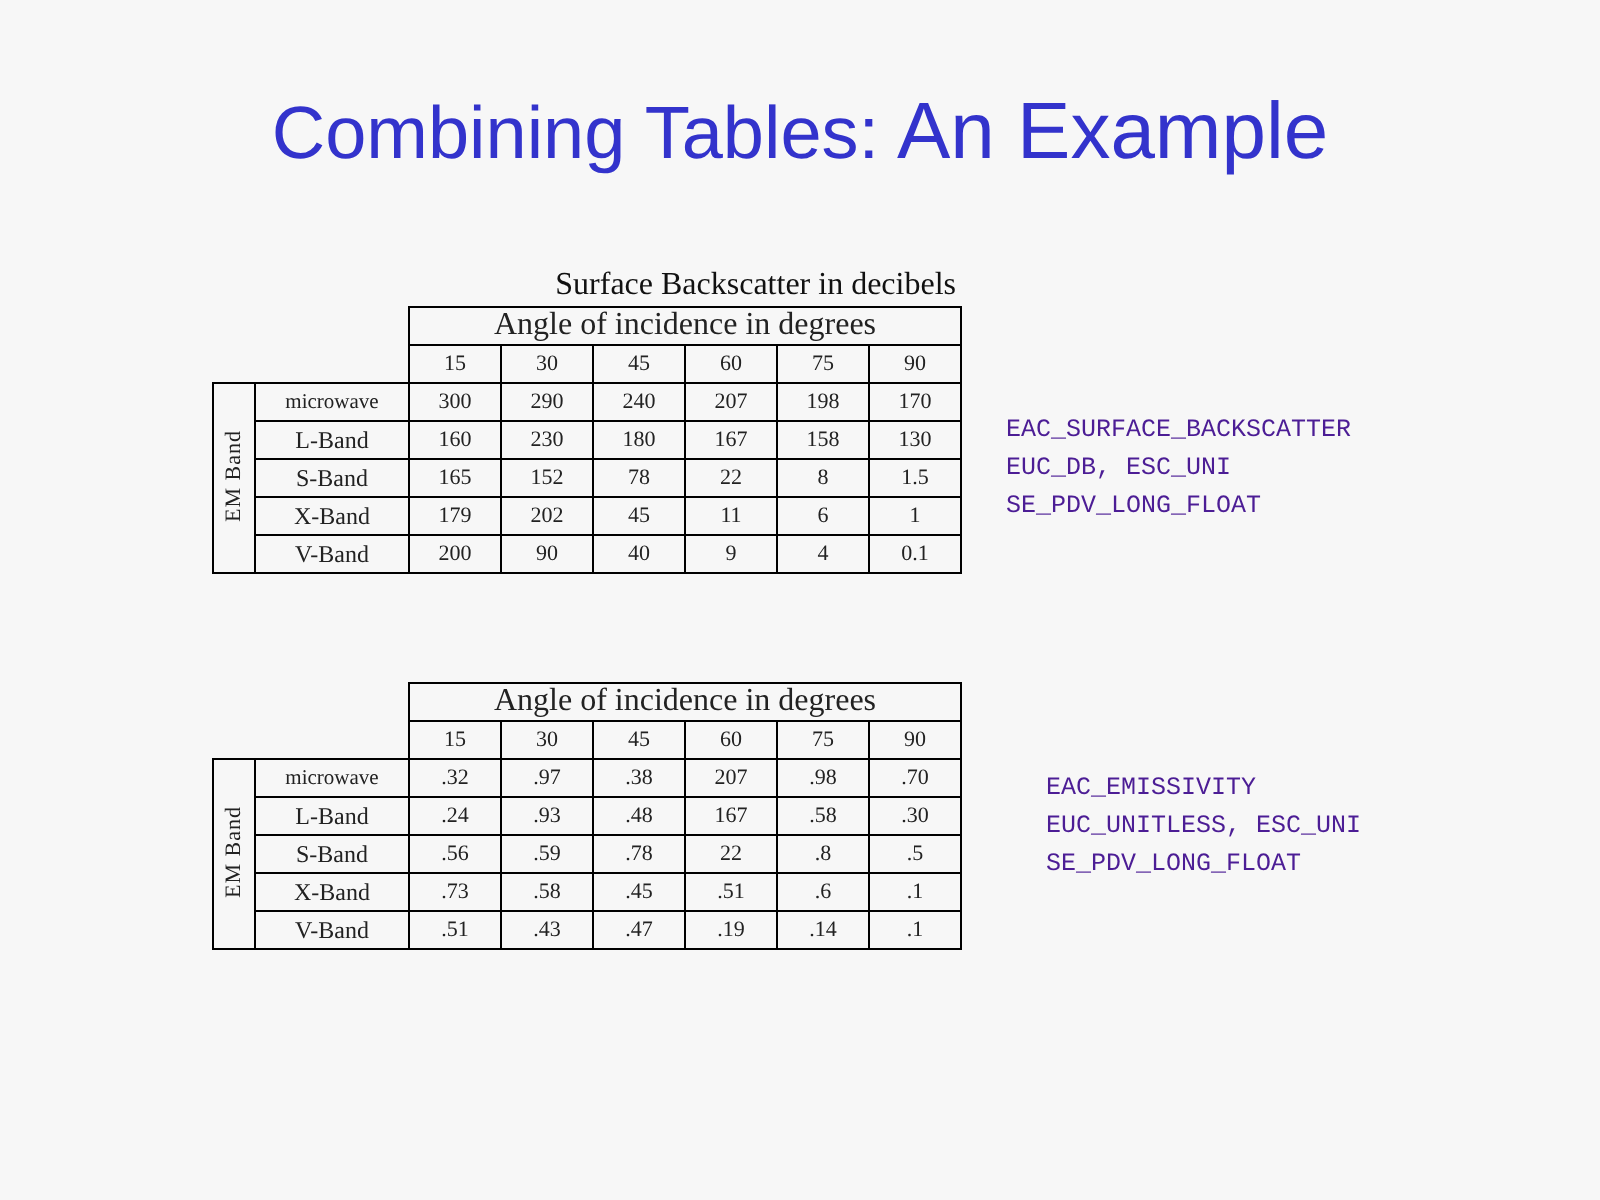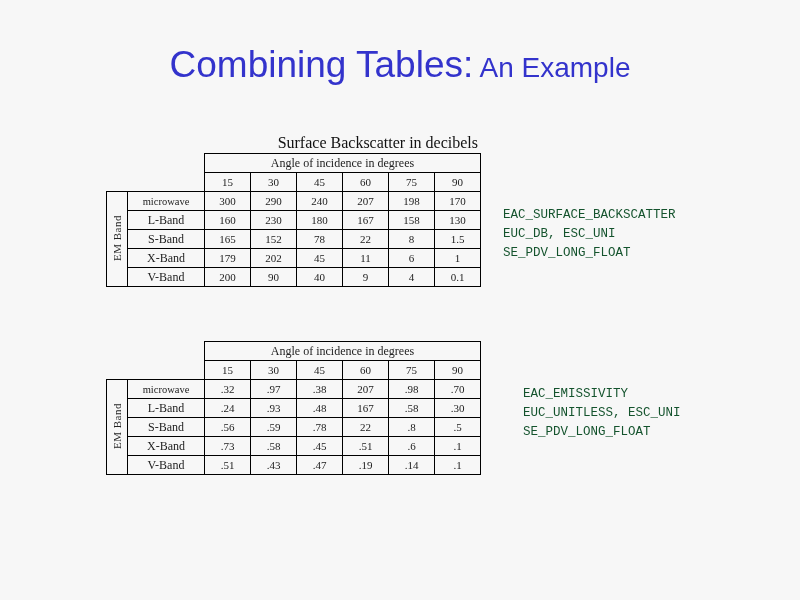--- a/index.html
+++ b/index.html
@@ -26,21 +26,21 @@
     color: #3333cc;
     font-family: "Liberation Sans", sans-serif;
     font-weight: normal;
     white-space: nowrap;
   }
   #slide-title .t-main {
     font-size: 37px;
     letter-spacing: 0px;
   }
   #slide-title .t-sub {
-    font-size: 28px;
+    font-size: 40px;
   }
 
   
   .table-block {
     position: absolute;
   }
   #block-backscatter { left: 106px; top: 134px; }
   #block-emissivity  { left: 106px; top: 324px; }
 
   .tbl-caption {
@@ -95,33 +95,33 @@
     line-height: 1;
     white-space: nowrap;
     display: inline-block;
   }
   td.row-label {
     width: 76px;
     font-size: 12px;
   }
   td.row-label.mono-ish { font-size: 10.5px; }
   td.angle-head {
-    font-size: 12px;
+    font-size: 16px;
     margin-left: 12px;
   }
   td.data-cell { width: 45px; margin-left: 27px; }
   td.num-head  { width: 45px; }
 
   
   .code-block {
     position: absolute;
     font-family: "Liberation Mono", monospace;
     font-size: 12.5px;
     line-height: 19px;
-    color: #14532d;
+    color: #4c1d95;
     white-space: pre;
     letter-spacing: 0px;
   }
   #code-backscatter { left: 503px; top: 206px; }
   #code-emissivity  { left: 523px; top: 385px; }
 
   
   #footer { position: absolute; left: 0; top: 498px; width: 800px; height: 102px; }
 </style>
 </head>

